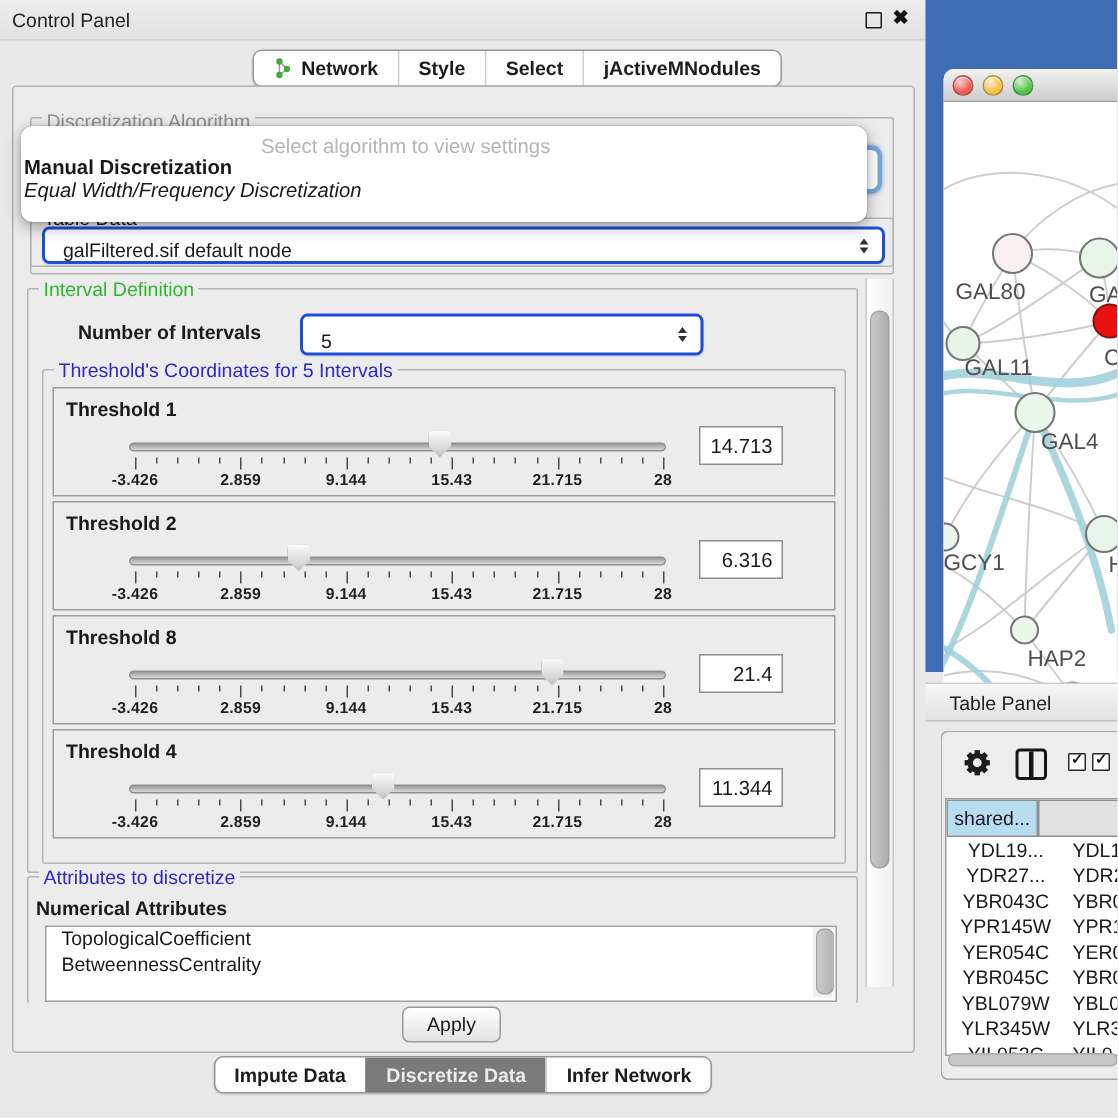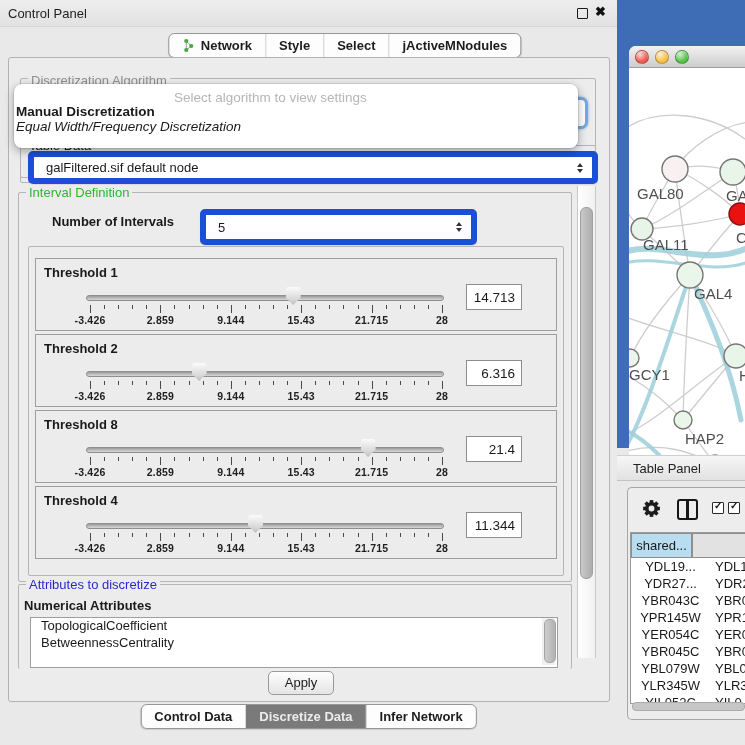--- a/index.html
+++ b/index.html
@@ -22,21 +22,21 @@
   .cp-wrap{left:0;top:0;width:617px;height:745px;}
 
   .cp-content{left:8px;top:57px;width:600px;height:643px;border:1px solid #b2b2b2;border-radius:3px;background:#ececec;}
 
   .grp{border:1px solid #b5b5b5;border-radius:2px;}
   .grp-title{font-size:13px;background:#ececec;padding:0 3px;white-space:nowrap;}
   .t-green{color:#2fb52f;}
   .t-blue{color:#2a2ac8;}
   .t-gray{color:#8f8f8f;}
 
-  .combo{background:#fff;border:6px solid #1d4ed8;border-radius:5px;display:flex;align-items:center;padding:0 26px 0 12px;box-shadow:inset 0 1px 0 #fff,0 1px 1px rgba(0,0,0,.08);}
+  .combo{background:#fff;border:2px solid #1d4ed8;border-radius:5px;display:flex;align-items:flex-end;padding:0 26px 0 12px;box-shadow:inset 0 1px 0 #fff,0 1px 1px rgba(0,0,0,.08);}
   .stepper{position:absolute;right:9px;top:50%;transform:translateY(-50%);display:flex;flex-direction:column;align-items:center;}
   .tri-up{width:0;height:0;border-left:3.5px solid transparent;border-right:3.5px solid transparent;border-bottom:4.5px solid #333;margin-bottom:2px;}
   .tri-dn{width:0;height:0;border-left:3.5px solid transparent;border-right:3.5px solid transparent;border-top:4.5px solid #333;}
 
   .focus-combo{left:28px;top:97px;width:554px;height:26px;background:#fff;border:3px solid #79a7d9;border-radius:7px;box-shadow:0 0 3px #79a7d9;z-index:5;}
 
   .popup{left:14px;top:84px;width:564px;height:64px;background:#fff;border-radius:8px;box-shadow:0 3px 10px rgba(0,0,0,.35),0 0 0 1px rgba(0,0,0,.08);z-index:30;}
   .popup-hint{left:160px;top:6px;color:#b5b5b5;font-size:13.5px;}
   .popup-opt{left:2px;padding-left:0;font-size:13.5px;white-space:nowrap;}
   .popup-opt.b{font-weight:bold;}
@@ -152,20 +152,21 @@
     <div class="a" style="left:52px;top:214px;font-weight:bold;">Number of Intervals</div>
     <div class="a combo" style="left:200px;top:209px;width:227px;height:24px;">
       <span>5</span>
       <span class="stepper">
           <span class="tri-up"></span>
           <span class="tri-dn"></span>
         </span>
     </div>
 
     <div class="a grp" style="left:28px;top:246px;width:534px;height:328px;"></div>
+    <div class="a grp-title t-blue" style="left:36px;top:239px;">Threshold's Coordinates for 5 Intervals</div>
     <div class="a sliders-host" id="sliders">
         <div class="thr-box">
           <div class="thr-label">Threshold 1</div>
           <div class="track"></div>
           <div class="tick" style="left: 54px; top: 46px; height: 8px;"></div>
           <div class="tick" style="left: 68.08px; top: 46px; height: 4px;"></div>
           <div class="tick" style="left: 82.16px; top: 46px; height: 4px;"></div>
           <div class="tick" style="left: 96.24px; top: 46px; height: 4px;"></div>
           <div class="tick" style="left: 110.32px; top: 46px; height: 4px;"></div>
           <div class="tick" style="left: 124.4px; top: 46px; height: 8px;"></div>
@@ -324,21 +325,21 @@
     <div class="a lsb-trough"></div>
     <div class="a lsb-thumb"></div>
 
     <div class="a vsb-trough"></div>
     <div class="a vsb-thumb"></div>
 
     <div class="a apply-btn">Apply</div>
 
     <div class="a seg-bar bot-seg" id="bottom-tabs">
         <div class="seg">
-          <span>Control Data</span>
+          <span>Impute Data</span>
         </div>
         <div class="seg sel">
           <span>Discretize Data</span>
         </div>
         <div class="seg">
           <span>Infer Network</span>
         </div>
       </div>
   </div>
 

